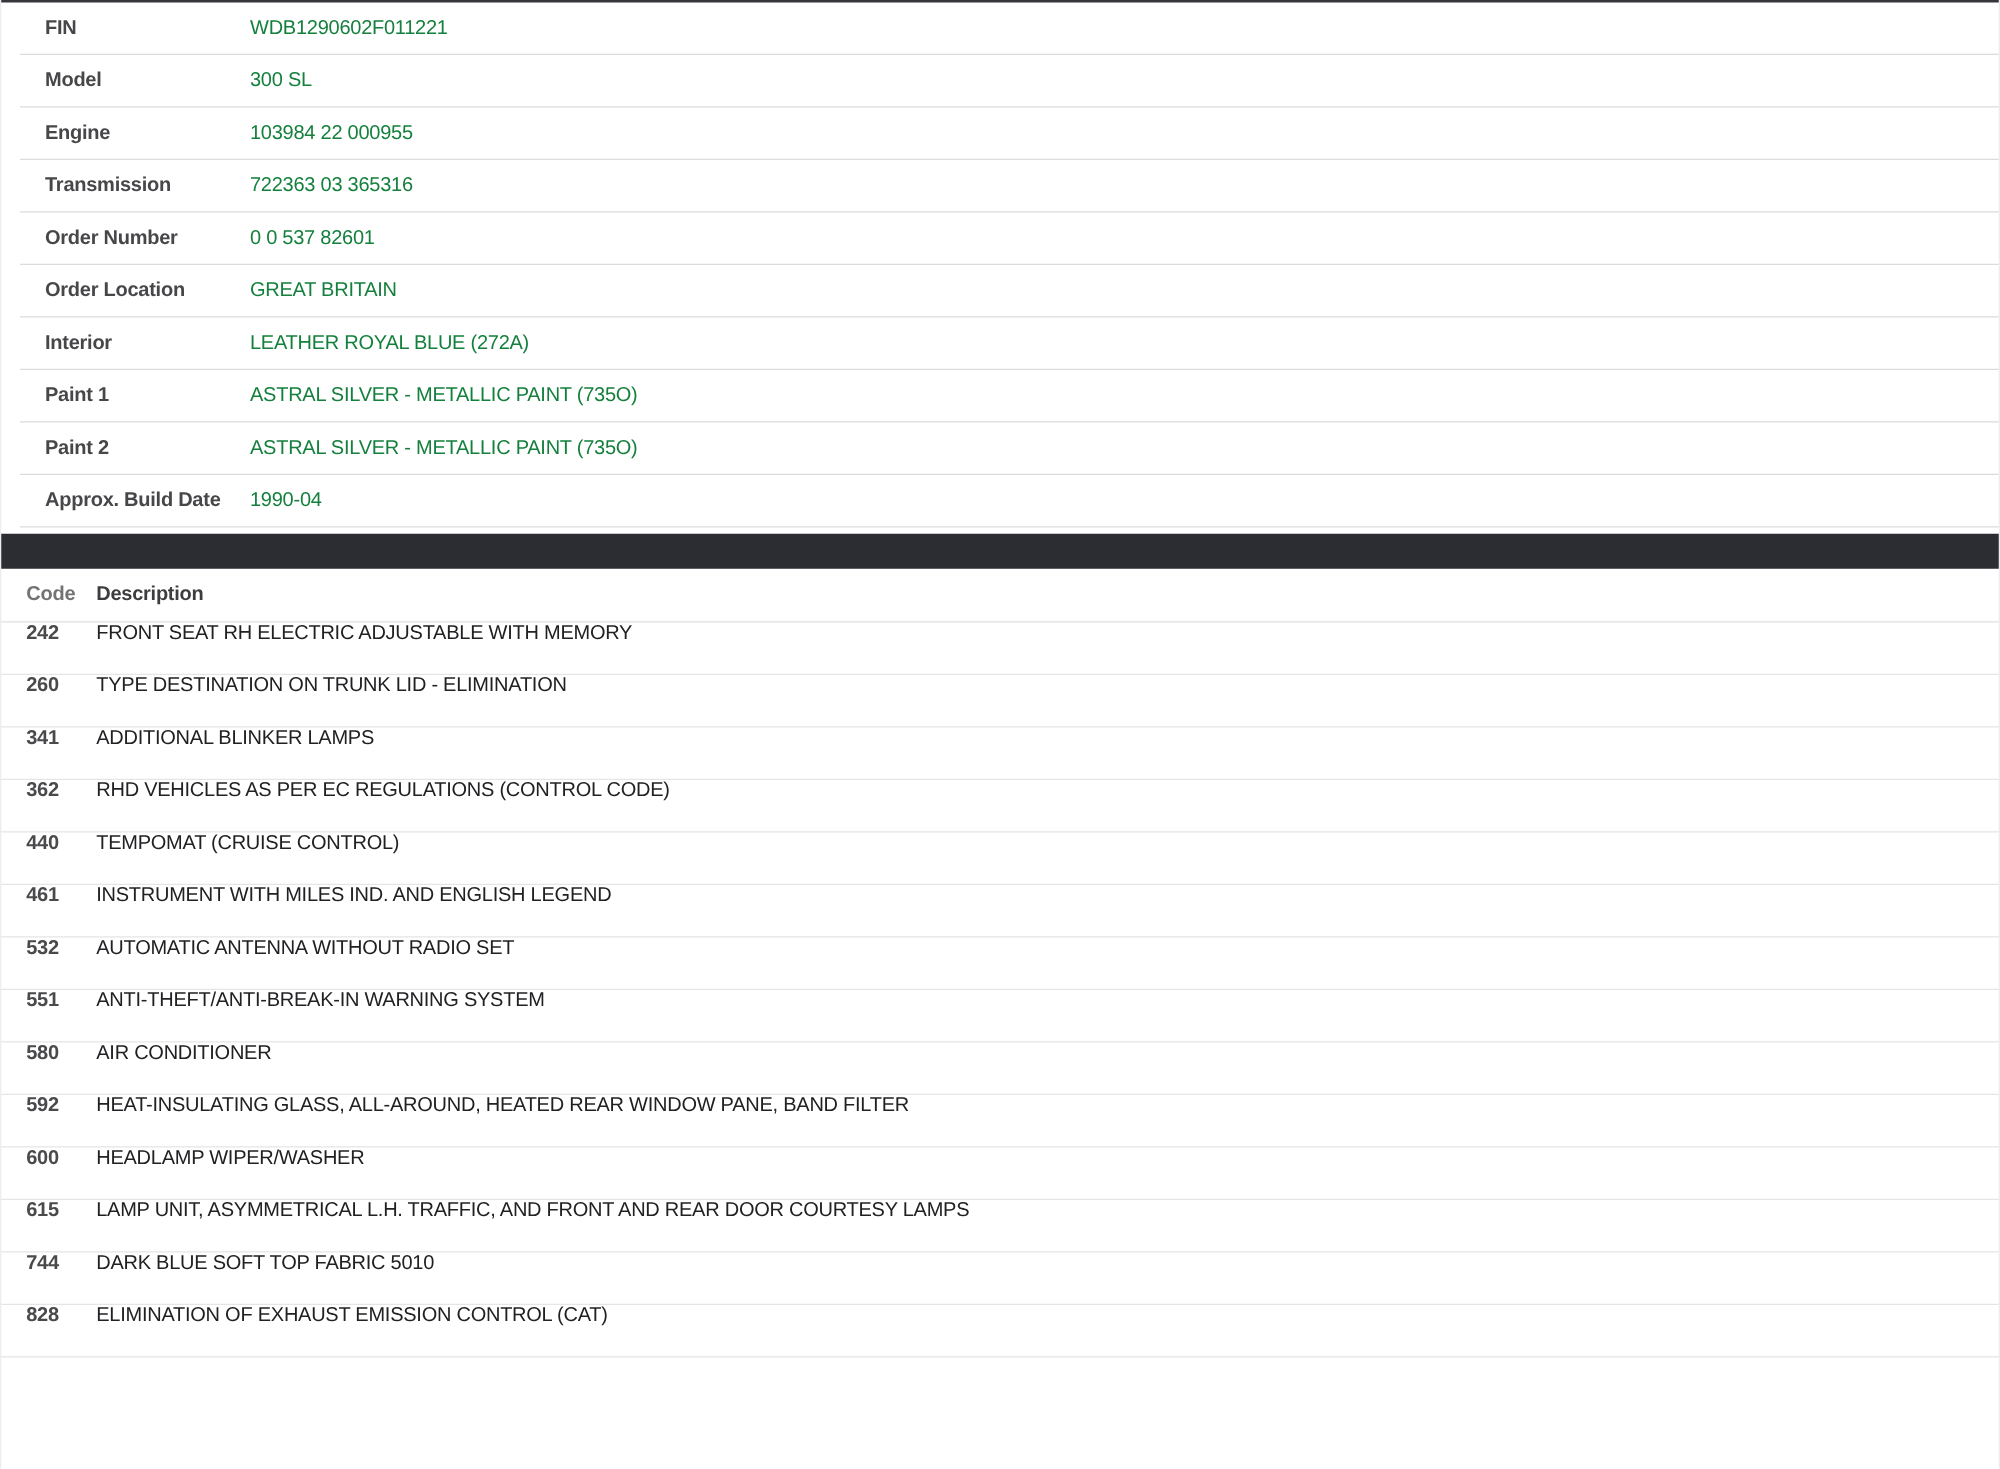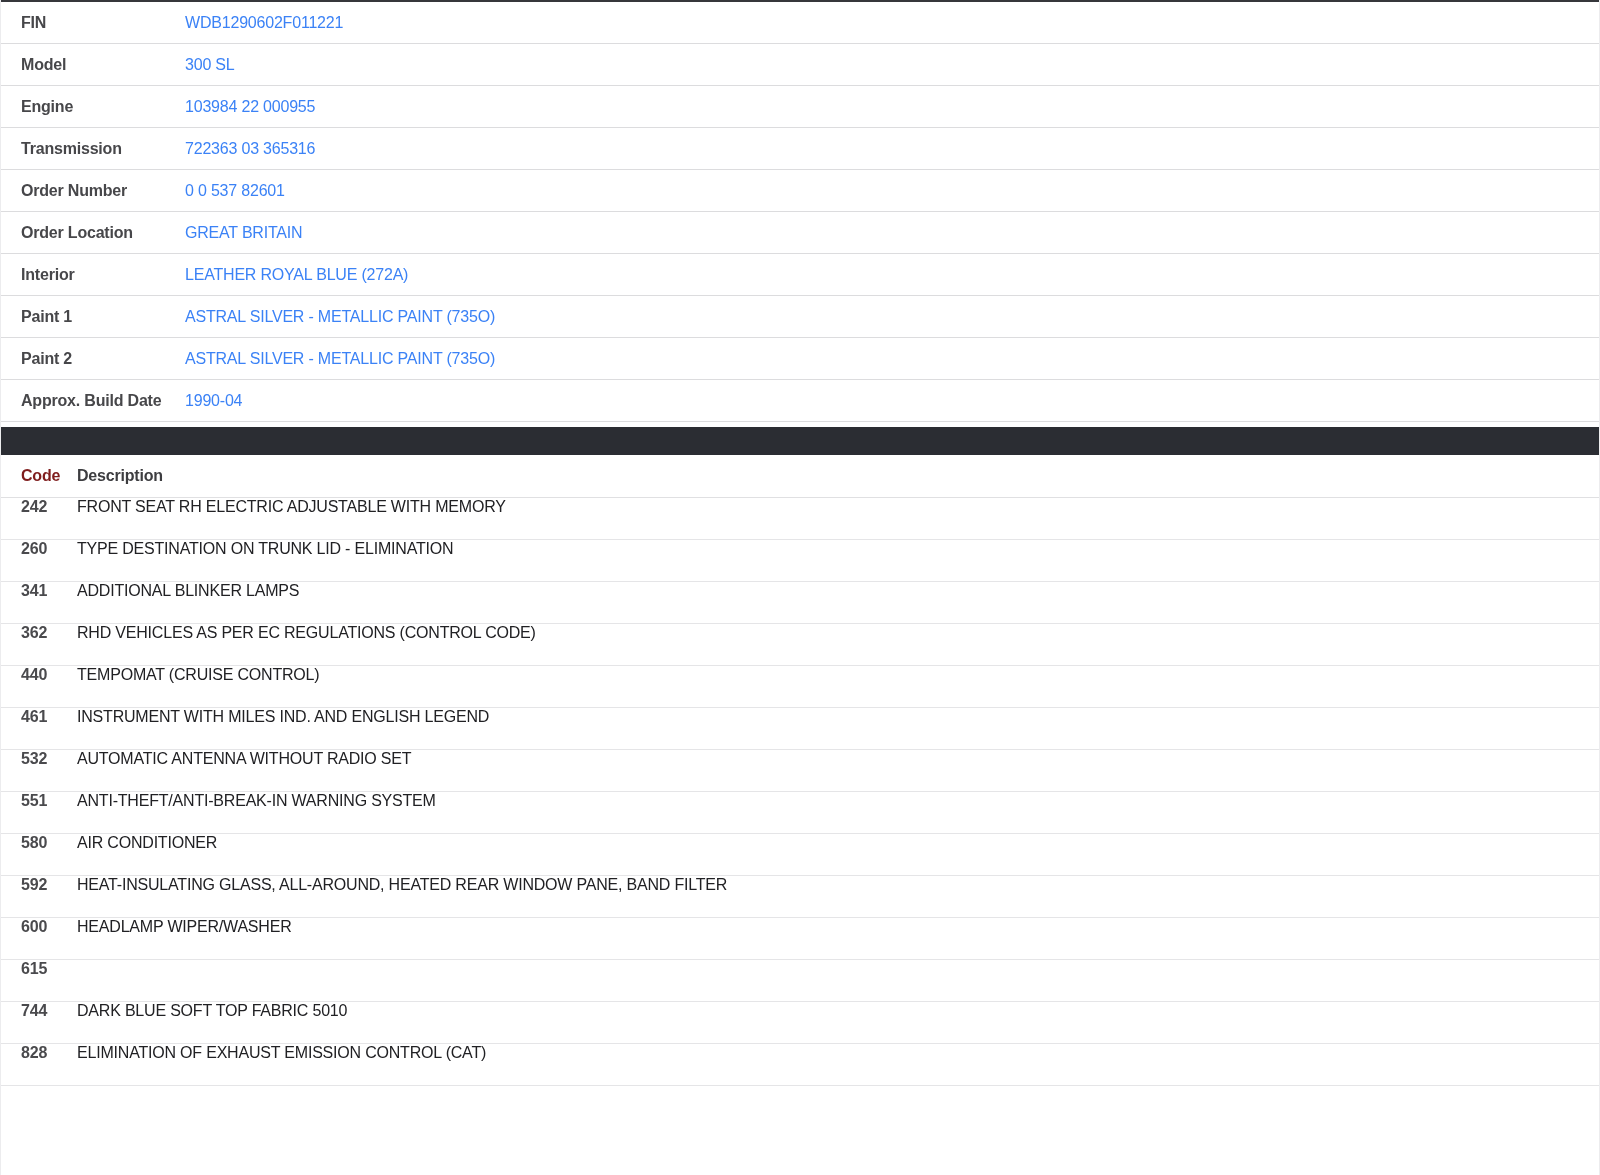--- a/index.html
+++ b/index.html
@@ -15,58 +15,59 @@
     width: 1600px;
     min-height: 1175px;
     background: #ffffff;
     border-left: 1px solid #ececee;
     border-right: 1px solid #ececee;
   }
 
   
   .info-table {
     border-top: 2px solid #36373b;
+    padding-left: 15px;
   }
   .info-row {
     display: flex;
     align-items: center;
     height: 42px;
     border-bottom: 1px solid #dcdcde;
   }
   .info-label {
     flex: 0 0 184px;
     padding-left: 20px;
     font-weight: 700;
     color: #47474a;
     letter-spacing: -0.2px;
     white-space: nowrap;
   }
   .info-value {
-    color: #3b82f6;
+    color: #15803d;
     letter-spacing: -0.2px;
     white-space: nowrap;
   }
 
   
   .section-bar {
     height: 28px;
     margin-top: 5px;
     background: #2b2d33;
   }
 
   
   .codes-header {
     display: flex;
     align-items: center;
     height: 43px;
     border-bottom: 1px solid #e0e0e2;
   }
   .codes-header .code-cell {
     font-weight: 700;
-    color: #7f1d1d;
+    color: #737373;
   }
   .codes-header .desc-cell {
     font-weight: 700;
     color: #3d3d40;
   }
   .codes-row {
     display: flex;
     height: 42px;
     border-bottom: 1px solid #e5e5e7;
   }
@@ -179,20 +180,21 @@
     <div class="codes-row">
       <div class="code-cell">592</div>
       <div class="desc-cell">HEAT-INSULATING GLASS, ALL-AROUND, HEATED REAR WINDOW PANE, BAND FILTER</div>
     </div>
     <div class="codes-row">
       <div class="code-cell">600</div>
       <div class="desc-cell">HEADLAMP WIPER/WASHER</div>
     </div>
     <div class="codes-row">
       <div class="code-cell">615</div>
+      <div class="desc-cell">LAMP UNIT, ASYMMETRICAL L.H. TRAFFIC, AND FRONT AND REAR DOOR COURTESY LAMPS</div>
     </div>
     <div class="codes-row">
       <div class="code-cell">744</div>
       <div class="desc-cell">DARK BLUE SOFT TOP FABRIC 5010</div>
     </div>
     <div class="codes-row">
       <div class="code-cell">828</div>
       <div class="desc-cell">ELIMINATION OF EXHAUST EMISSION CONTROL (CAT)</div>
     </div>
   </div>

